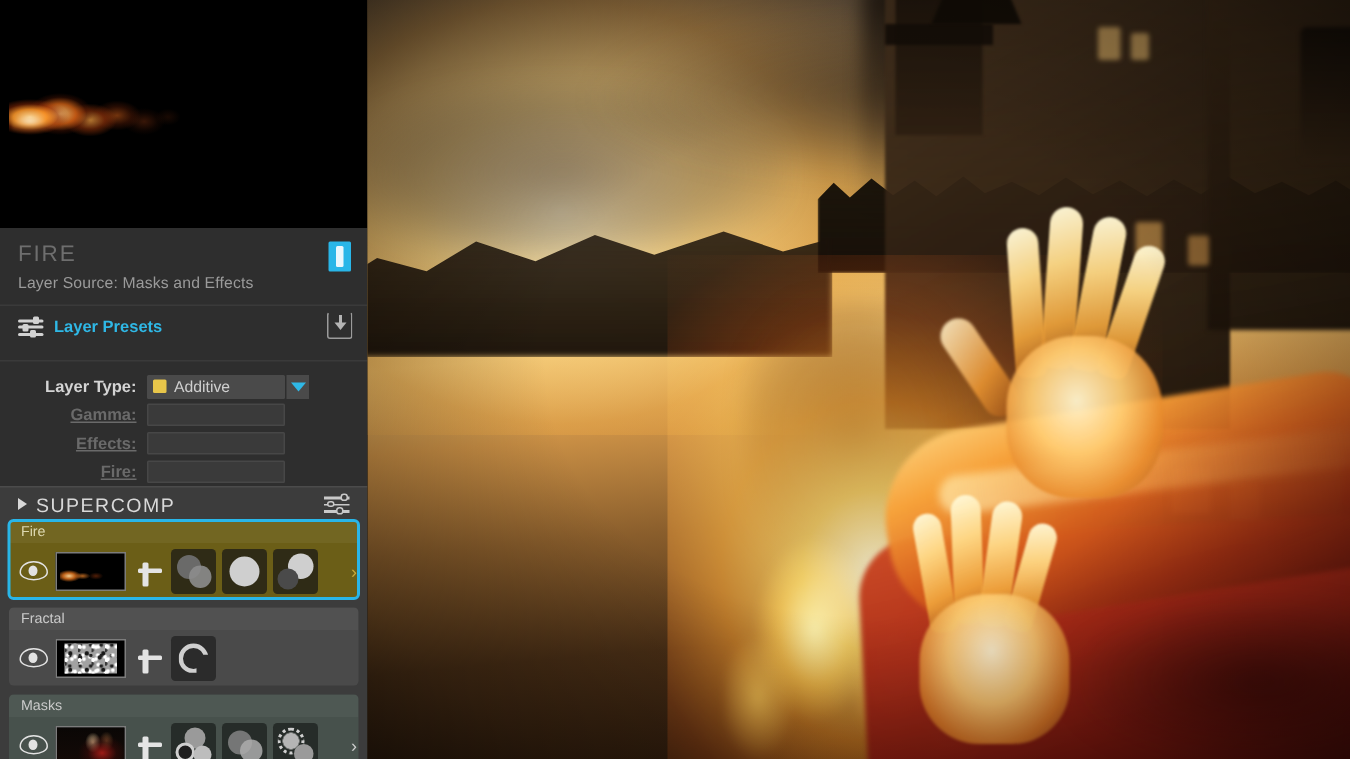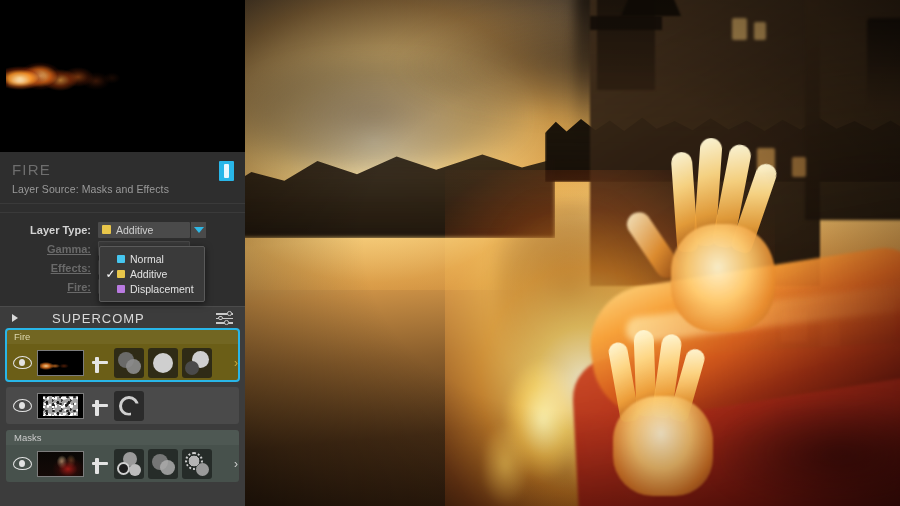--- a/index.html
+++ b/index.html
@@ -165,21 +165,20 @@
     flex: 1 1 auto;
     background: #3c3c3c;
     border-top: 1px solid #4b4b4b;
     padding: 0 6px 6px 6px;
     overflow: hidden;
   }
   #stack-header {
     position: relative;
     height: 22px; display: flex; align-items: center;
     padding-left: 6px;
-    gap: 28px;
   }
   #stack-arrow {
     width:0;height:0;margin-right:6px;
     border-top:4.5px solid transparent;border-bottom:4.5px solid transparent;border-left:6px solid #d8d8d8;
   }
   #stack-title {
     font-size: 13px; color: #d9d9d9; letter-spacing: 1px;
   }
   #stack-settings { position: absolute; right: 6px; top: 5px; width: 17px; height: 13px; }
   #stack-settings span { position: absolute; left: 0; height: 1.6px; width: 17px; background: #c9c9c9; }
@@ -484,20 +483,32 @@
       <div id="prop-header">
         <div id="layer-title">FIRE</div>
         <div id="layer-source">Layer Source: Masks and Effects</div>
         <div id="book-icon">
             <i></i>
           </div>
       </div>
 
       <div class="divider"></div>
 
+      <div id="presets-row">
+        <div id="sliders-icon">
+          <span></span>
+            <span></span>
+            <span></span>
+            <b></b>
+            <b></b>
+            <b></b>
+        </div>
+        <div id="presets-label">Layer Presets</div>
+        <div id="save-icon"></div>
+      </div>
 
       <div class="divider"></div>
 
       <div id="fields">
         <div class="field-row">
           <div class="field-label">Layer Type:</div>
           <div class="select-wrap">
             <div class="swatch" id="lt-swatch" style="background: rgb(232, 198, 74);"></div>
             <div class="select-value">Additive</div>
             <div class="select-arrow">
@@ -512,37 +523,20 @@
         <div class="field-row">
           <div class="field-label dim">Effects:</div>
           <div class="field-input"></div>
         </div>
         <div class="field-row">
           <div class="field-label dim">Fire:</div>
           <div class="field-input"></div>
         </div>
       </div>
 
-      <div id="dropdown-menu">
-          <div class="menu-item">
-            <div class="menu-check"></div>
-            <div class="menu-swatch" style="background: rgb(70, 198, 239);"></div>
-            <span>Normal</span>
-          </div>
-          <div class="menu-item">
-            <div class="menu-check">✓</div>
-            <div class="menu-swatch" style="background: rgb(232, 198, 74);"></div>
-            <span>Additive</span>
-          </div>
-          <div class="menu-item">
-            <div class="menu-check"></div>
-            <div class="menu-swatch" style="background: rgb(185, 122, 224);"></div>
-            <span>Displacement</span>
-          </div>
-        </div>
     </div>
 
     <div id="layer-stack">
       <div id="stack-header">
         <div id="stack-arrow"></div>
         <div id="stack-title">SUPERCOMP</div>
         <div id="stack-settings">
           <span></span>
             <span></span>
             <span></span>
@@ -571,20 +565,21 @@
                 <div class="c" style="left: 5px; top: 5px; width: 20px; height: 20px; background: rgb(207, 207, 207); opacity: 1;"></div>
               </div>
               <div class="fx">
                 <div class="c" style="left: 10px; top: 3px; width: 17px; height: 17px; background: rgb(207, 207, 207); opacity: 1;"></div>
                 <div class="c" style="left: 3px; top: 13px; width: 14px; height: 14px; background: rgb(74, 74, 74); opacity: 1;"></div>
               </div>
               <div class="chev">›</div>
             </div>
           </div>
           <div class="layer">
+            <div class="layer-name">Fractal</div>
             <div class="layer-body">
               <div class="eye-icon">
                 <div class="lid"></div>
                 <div class="pupil"></div>
               </div>
               <div class="layer-thumb">
                 <div class="thumb-noise"></div>
               </div>
               <div class="plus-btn"></div>
               <div class="fx">

